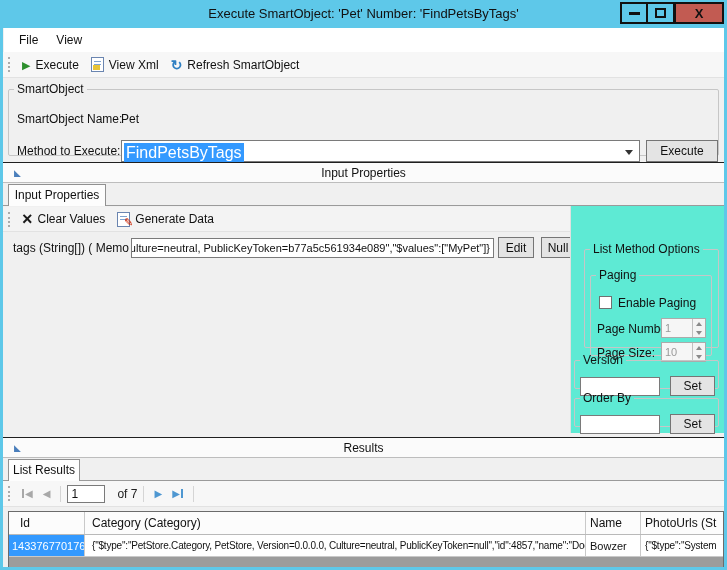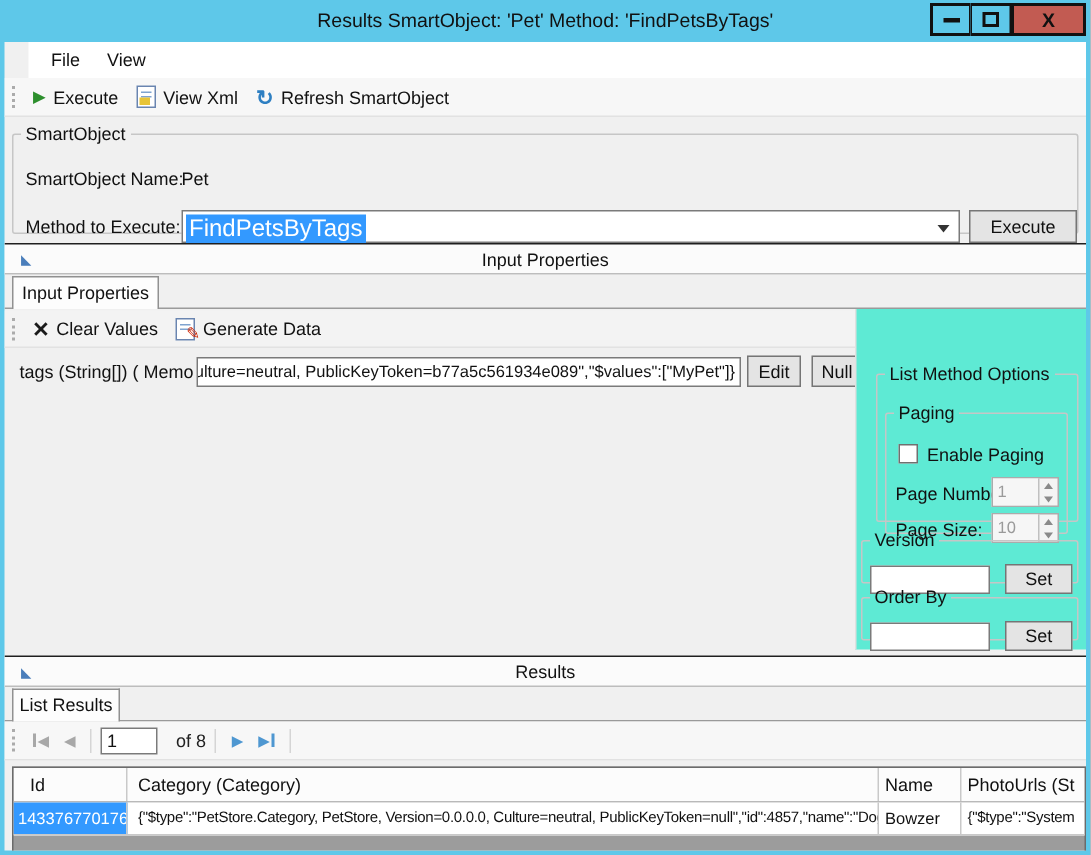--- a/index.html
+++ b/index.html
@@ -11,21 +11,21 @@
   .winbtns { position:absolute; right:0; top:2px; display:flex; }
   .winbtn { height:22px; border:2px solid #111; display:flex; align-items:center; justify-content:center; }
   .btn-min, .btn-max { width:27px; background:#5EC8E9; border-right-width:1px; }
   .btn-max { border-left-width:1px; }
   .btn-close { width:50px; background:#C25B52; font-weight:bold; font-size:13px; color:#111; }
   .dash { width:11px; height:3px; background:#111; }
   .sqr { width:11px; height:10px; border:2px solid #111; background:transparent; }
 
   .client { position:absolute; left:3px; top:28px; right:3px; bottom:3px; background:#F0F0F0; overflow:hidden; }
 
-  .menubar { position:absolute; left:16px; top:0; right:0; height:24px; background:#FFFFFF; display:flex; }
+  .menubar { position:absolute; left:1px; top:0; right:0; height:24px; background:#FFFFFF; display:flex; }
   .menuitem { font-size:12px; color:#111; padding:0 9px; height:24px; line-height:24px; }
   .menuitem:first-child { margin-left:6px; }
 
   .toolbar { position:absolute; left:0; right:0; background:#F7F7F7; border-bottom:1px solid #E2E2E2;
              display:flex; align-items:center; font-size:12px; color:#111; }
   .tb-main { top:24px; height:26px; }
   .grip { width:0; height:15px; border-left:2px dotted #ABABAB; margin:0 6px 0 5px; }
   .tbtn { display:flex; align-items:center; gap:5px; padding:0 6px; height:24px; }
   .play-ic { color:#2D8F2D; font-size:11px; line-height:24px; }
   .doc-ic { position:relative; width:13px; height:15px; border:1px solid #6A85B0; background:#fff; }
@@ -99,21 +99,21 @@
   .tdata .tc { font-size:11px; padding-top:5px; }
   .cell-id { background:#3399FF; color:#fff; padding-left:3px; }
   .cell-json { font-size:10px !important; letter-spacing:-0.2px; }
 </style>
 </head>
 <body>
 
 <div class="window">
 
   <div class="titlebar">
-    <div class="title">Results SmartObject: 'Pet' Method: 'FindPetsByTags'</div>
+    <div class="title">Execute SmartObject: 'Pet' Number: 'FindPetsByTags'</div>
     <div class="winbtns">
       <div class="winbtn btn-min">
         <div class="dash"></div>
       </div>
       <div class="winbtn btn-max">
         <div class="sqr"></div>
       </div>
       <div class="winbtn btn-close">
         <span>X</span>
       </div>
@@ -247,21 +247,21 @@
       <div class="grip"></div>
       <div class="navbtn nav-gray">
         <span class="navbar"></span>
         <span>◀</span>
       </div>
       <div class="navbtn nav-gray">
         <span>◀</span>
       </div>
       <div class="vsep"></div>
       <input class="input" style="width: 38px; height: 18px; font-size: 12px;" value="1">
-      <span class="oflabel" style="margin-left:10px;">of 8</span>
+      <span class="oflabel" style="margin-left:10px;">of 7</span>
       <div class="vsep"></div>
       <div class="navbtn nav-blue">
         <span>▶</span>
       </div>
       <div class="navbtn nav-blue">
         <span>▶</span>
         <span class="navbar"></span>
       </div>
       <div class="vsep"></div>
     </div>

